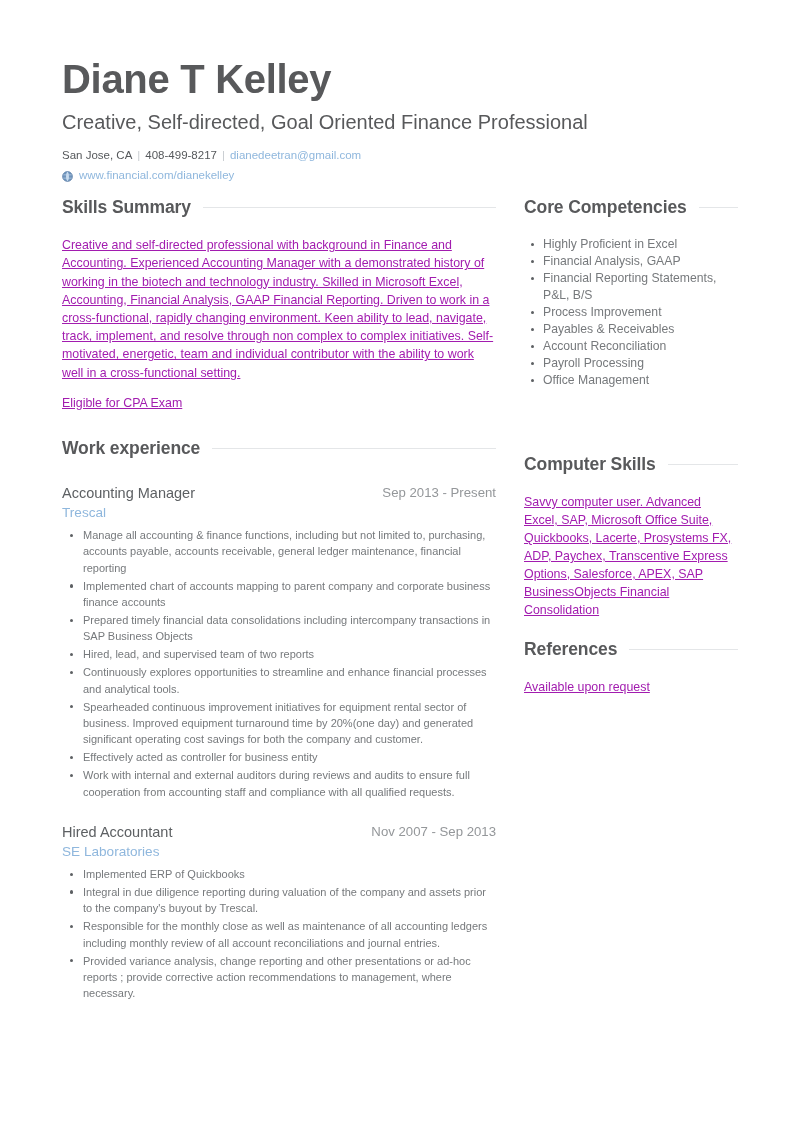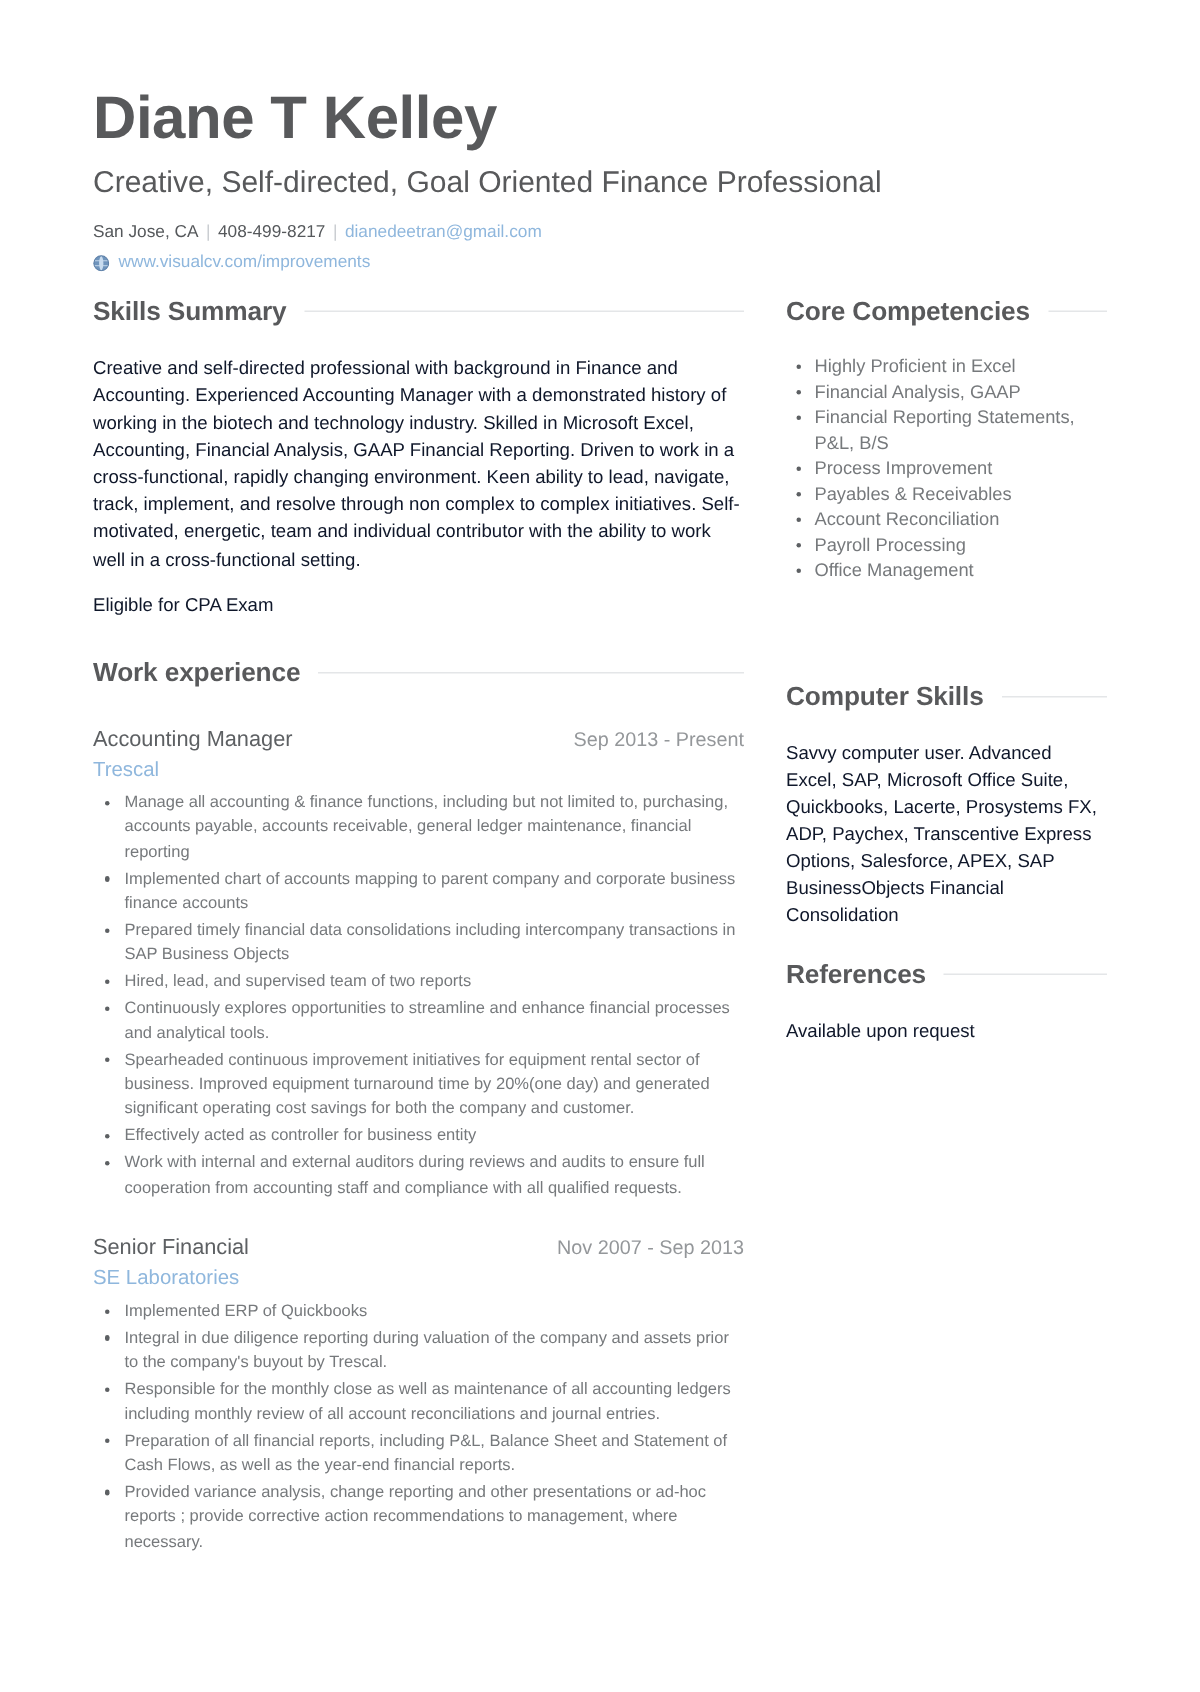--- a/index.html
+++ b/index.html
@@ -106,22 +106,23 @@
     background: #e4e6e8;
   }
 
   .sec-block { margin-bottom: 26px; }
   .sec-block.tight { margin-bottom: 20px; }
 
   
   .para {
     font-size: 12.4px;
     line-height: 18.2px;
-    color: #0f172a;
+    color: #a21caf;
     margin: 0 0 12px 0;
+    text-decoration: underline;
   }
   .para:last-child { margin-bottom: 0; }
   .para.rt { font-size: 12.4px; line-height: 18px; }
 
   
   ul.bul {
     list-style: none;
     margin: 0;
     padding: 0;
   }
@@ -197,21 +198,21 @@
 
     <div class="contact-web">
       <span class="globe-icon">
         <svg viewBox="0 0 16 16" width="11" height="11" aria-hidden="true">
           <circle cx="8" cy="8" r="7.2" fill="#6f94bc"></circle>
           <path d="M8 0.8 C5.2 3 5.2 13 8 15.2 C10.8 13 10.8 3 8 0.8 Z" fill="#c9dcef"></path>
           <path d="M1 5.6 H15 M1 10.4 H15" stroke="#c9dcef" stroke-width="0.9" fill="none"></path>
           <circle cx="8" cy="8" r="7.2" fill="none" stroke="#5b7ea6" stroke-width="1"></circle>
         </svg>
       </span>
-      <span class="contact-link">www.visualcv.com/improvements</span>
+      <span class="contact-link">www.financial.com/dianekelley</span>
     </div>
   </div>
 
   <div class="body-grid">
 
     <div class="col-left">
 
       <section class="sec-block">
         <div class="sec-head">
           <span class="sec-title">Skills Summary</span>
@@ -244,29 +245,28 @@
             <li>Hired, lead, and supervised team of two reports</li>
             <li>Continuously explores opportunities to streamline and enhance financial processes and analytical tools.</li>
             <li>Spearheaded continuous improvement initiatives for equipment rental sector of business. Improved equipment turnaround time by 20%(one day) and generated significant operating cost savings for both the company and customer.</li>
             <li>Effectively acted as controller for business entity</li>
             <li>Work with internal and external auditors during reviews and audits to ensure full cooperation from accounting staff and compliance with all qualified requests.</li>
           </ul>
         </div>
 
         <div class="job">
           <div class="job-row">
-            <span class="job-title">Senior Financial</span>
+            <span class="job-title">Hired Accountant</span>
             <span class="job-dates">Nov 2007 - Sep 2013</span>
           </div>
           <div class="job-company">SE Laboratories</div>
           <ul class="bul">
             <li>Implemented ERP of Quickbooks</li>
             <li>Integral in due diligence reporting during valuation of the company and assets prior to the company's buyout by Trescal.</li>
             <li>Responsible for the monthly close as well as maintenance of all accounting ledgers including monthly review of all account reconciliations and journal entries.</li>
-            <li>Preparation of all financial reports, including P&amp;L, Balance Sheet and Statement of Cash Flows, as well as the year-end financial reports.</li>
             <li>Provided variance analysis, change reporting and other presentations or ad-hoc reports ; provide corrective action recommendations to management, where necessary.</li>
           </ul>
         </div>
 
       </section>
     </div>
 
     <div class="col-right">
 
       <section class="sec-block">

